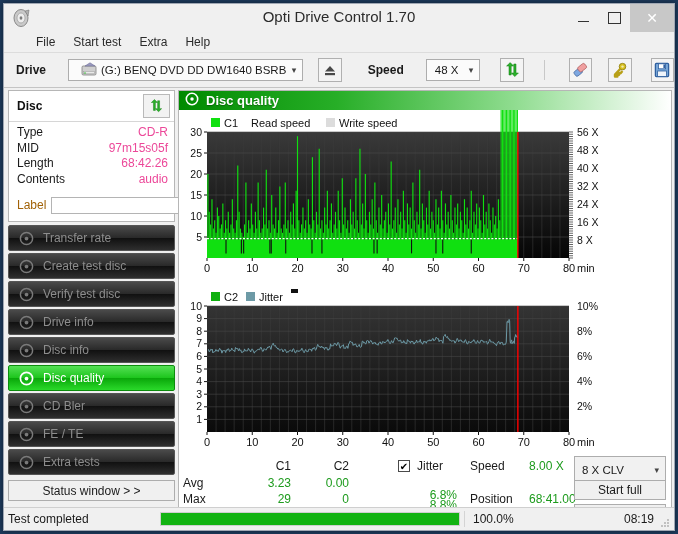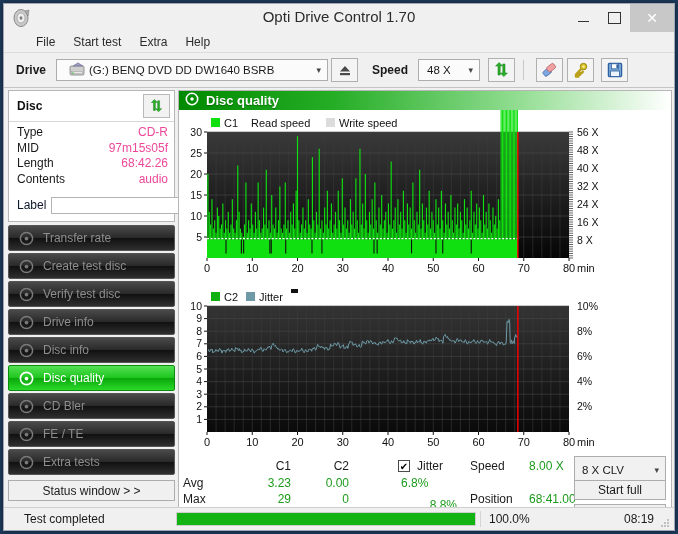--- a/index.html
+++ b/index.html
@@ -38,21 +38,21 @@
   .maxglyph{display:block;width:11px;height:10px;border:1px solid #333;}
   
   .menubar{
     height:20px;display:flex;align-items:center;padding-left:23px;
     background:#f0f0f0;border-bottom:1px solid #dcdcdc;
   }
   .menuitem{padding:2px 9px;font-size:12px;color:#2b2b2b;}
   
   .toolbar{
     height:34px;display:flex;align-items:center;background:#f0f0f0;
-    padding-left:12px;gap:0;border-bottom:1px solid #c4c4c4;
+    padding-left:12px;gap:12px;border-bottom:1px solid #c4c4c4;
   }
   .tb-label{font-size:12px;font-weight:bold;color:#1a1a1a;margin-right:10px;}
   .combo{
     height:22px;border:1px solid #adadad;background:#fbfbfb;
     display:flex;align-items:center;font-size:11.5px;color:#1a1a1a;
     box-sizing:border-box;position:relative;
   }
   .combo .arrow{
     position:absolute;right:6px;top:50%;transform:translateY(-50%);
     font-size:9px;color:#444;
@@ -77,21 +77,21 @@
   .disc-head{
     display:flex;align-items:center;justify-content:space-between;
     padding:3px 4px 3px 8px;border-bottom:1px solid #d6d6d6;
   }
   .disc-head .t{font-weight:bold;font-size:12px;color:#111;}
   .rows{padding:3px 6px 4px 8px;}
   .drow{display:flex;justify-content:space-between;font-size:12px;line-height:15.5px;}
   .drow .k{color:#1a1a1a;}
   .drow .v{color:#ec4899;font-family:"Liberation Sans",sans-serif;}
   .labelrow{display:flex;align-items:center;padding:3px 4px 5px 8px;gap:5px;}
-  .labelrow .k{font-size:12px;color:#0f172a;}
+  .labelrow .k{font-size:12px;color:#a16207;}
   .label-input{
     flex:1;height:17px;border:1px solid #b4b4b4;background:#fff;
     font-size:11px;padding:0 3px;box-sizing:border-box;outline:none;
     font-family:"Liberation Sans",sans-serif;
   }
   .cdbtn{width:25px;height:22px;border:1px solid #b0b0b0;background:#eee;
          display:flex;align-items:center;justify-content:center;box-sizing:border-box;}
   .navlist{margin-top:3px;}
   .navbtn{
     position:relative;height:26px;margin-bottom:2px;width:167px;
@@ -141,21 +141,21 @@
     position:absolute;border:1px solid #adadad;background:#f1f1f1;
     font-size:11.5px;color:#1a1a1a;box-sizing:border-box;
     display:flex;align-items:center;padding-left:7px;
   }
   
   .statusbar{
     position:absolute;left:0;right:0;bottom:0;height:22px;
     background:#f0f0f0;border-top:1px solid #cfcfcf;
     display:flex;align-items:center;
   }
-  .sb-text{width:152px;padding-left:20px;font-size:12px;color:#1a1a1a;}
+  .sb-text{width:152px;padding-left:4px;font-size:12px;color:#1a1a1a;}
   .sb-bar-outer{
     width:300px;height:14px;background:#e4e4e4;border:1px solid #cfcfcf;
     box-sizing:border-box;position:relative;
   }
   .sb-bar-fill{height:100%;background:#12b312;width:100%;}
   .sb-pct{width:70px;text-align:left;padding-left:8px;font-size:12px;color:#1a1a1a;
     border-left:1px solid #d4d4d4;margin-left:4px;height:16px;line-height:16px;}
   .sb-time{flex:1;text-align:right;padding-right:20px;font-size:12px;color:#1a1a1a;}
   .grip{position:absolute;right:4px;bottom:3px;width:10px;height:10px;}
 </style>
@@ -914,21 +914,21 @@
         <span class="cell green" style="left:68px;top:38px;width:44px;text-align:right;">29</span>
         <span class="cell green" style="left:50px;top:54px;width:62px;text-align:right;">13302</span>
 
         <span class="cell" style="left:136px;top:5px;width:34px;text-align:right;">C2</span>
         <span class="cell green" style="left:126px;top:22px;width:44px;text-align:right;">0.00</span>
         <span class="cell green" style="left:126px;top:38px;width:44px;text-align:right;">0</span>
         <span class="cell green" style="left:126px;top:54px;width:44px;text-align:right;">0</span>
 
         <span class="chk" style="left:219px;top:6px;">✔</span>
         <span class="cell" style="left:238px;top:5px;">Jitter</span>
-        <span class="cell green" style="left:222px;top:22px;width:56px;">6.8%</span>
+        <span class="cell green" style="left:222px;top:34px;width:56px;text-align:right;">6.8%</span>
         <span class="cell green" style="left:222px;top:44px;width:56px;text-align:right;">8.8%</span>
 
         <span class="cell" style="left:291px;top:5px;">Speed</span>
         <span class="cell green" style="left:350px;top:5px;">8.00 X</span>
         <span class="cell" style="left:291px;top:38px;">Position</span>
         <span class="cell green" style="left:350px;top:38px;">68:41.00</span>
         <span class="cell" style="left:291px;top:54px;">Samples</span>
         <span class="cell green" style="left:350px;top:54px;">4115</span>
 
         <div class="speedsel" style="left:395px;top:2px;width:92px;height:28px;">

